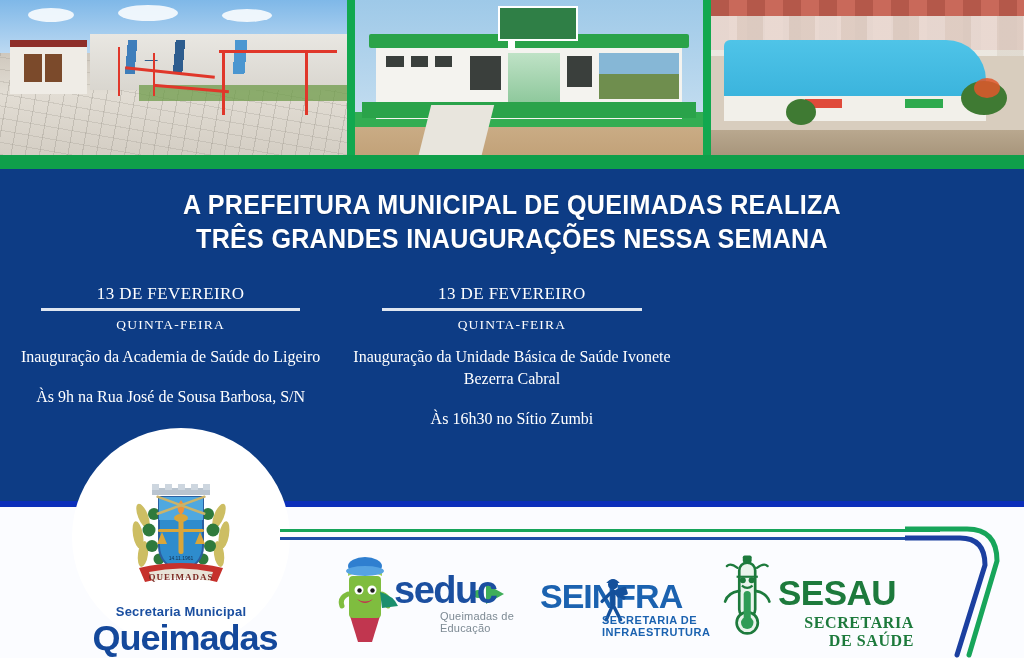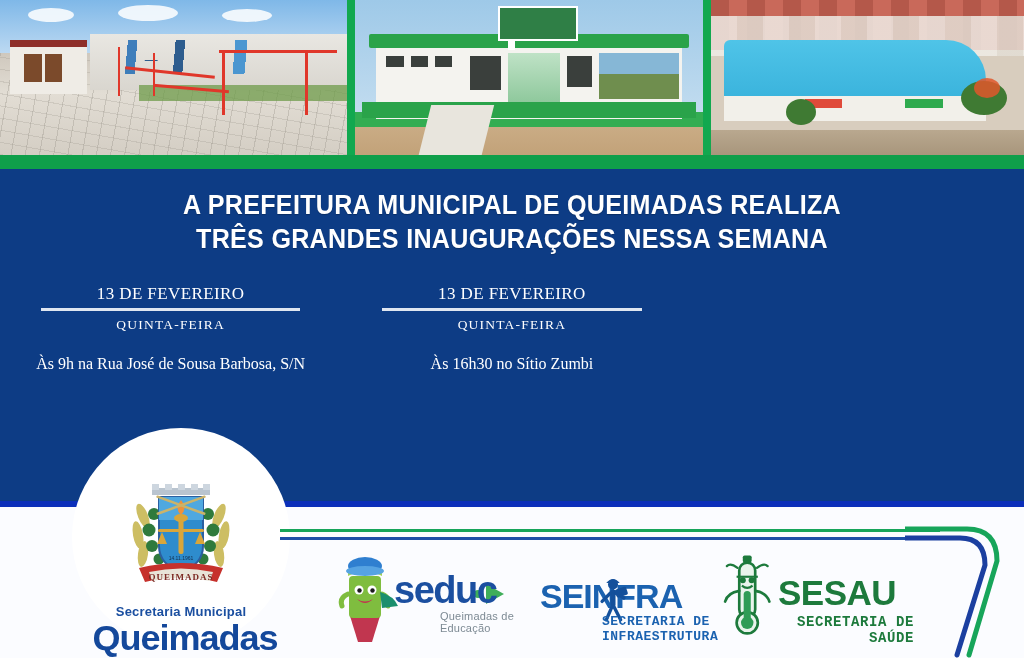--- a/index.html
+++ b/index.html
@@ -116,26 +116,26 @@
   .logo-seinfra{position:absolute;left:540px;top:572px;width:170px;height:66px;}
   .logo-sesau{position:absolute;left:714px;top:552px;width:200px;height:96px;text-align:right;}
 
   .sd-text{position:absolute;left:58px;top:18px;font-family:"Liberation Sans", sans-serif;
         font-weight:bold;font-size:38px;color:#1b4fa0;letter-spacing:-1.5px;line-height:40px;}
   .sd-sub{position:absolute;left:104px;top:58px;font-family:"Liberation Sans", sans-serif;
         font-size:11px;color:#7d8a94;line-height:12px;letter-spacing:.2px;}
   .si-text{position:absolute;left:0;top:6px;width:170px;text-align:left;
         font-family:"Liberation Sans", sans-serif;font-weight:bold;font-size:34px;color:#1b62b0;
         letter-spacing:-1px;line-height:36px;}
-  .si-sub{position:absolute;left:62px;top:42px;font-family:Liberation Mono, monospace;
-        font-weight:bold;font-size:13px;color:#1b62b0;letter-spacing:.5px;}
+  .si-sub{position:absolute;left:62px;top:42px;font-family:Liberation Sans, sans-serif;
+        font-weight:bold;font-size:11px;color:#1b62b0;letter-spacing:.5px;}
   .ss-text{position:absolute;left:64px;top:22px;font-family:"Liberation Sans", sans-serif;
         font-weight:bold;font-size:35px;color:#1d7a3c;letter-spacing:-.5px;line-height:38px;}
-  .ss-sub{position:absolute;left:66px;top:62px;font-family:Liberation Mono, monospace;
-        font-weight:bold;font-size:14px;color:#1d7a3c;letter-spacing:.6px;}
+  .ss-sub{position:absolute;left:66px;top:62px;font-family:Liberation Serif, serif;
+        font-weight:bold;font-size:16px;color:#1d7a3c;letter-spacing:.6px;}
 </style>
 </head>
 <body>
 
 <div class="poster">
 
   <div class="photo-strip">
 
     <div class="photo p1">
       <div class="inner">
@@ -209,27 +209,29 @@
     <span>A  PREFEITURA MUNICIPAL DE QUEIMADAS REALIZA</span>
     <span class="l2">TRÊS GRANDES INAUGURAÇÕES NESSA SEMANA</span>
   </div>
 
   <div class="events">
 
     <div class="ev c1">
       <div class="date">13 DE FEVEREIRO</div>
       <div class="rule"></div>
       <div class="day">QUINTA-FEIRA</div>
+      <div class="desc">Inauguração da Academia de Saúde do Ligeiro</div>
       <div class="time">Às 9h na Rua José de Sousa Barbosa, S/N</div>
     </div>
 
     <div class="ev c2">
       <div class="date">13 DE FEVEREIRO</div>
       <div class="rule"></div>
       <div class="day">QUINTA-FEIRA</div>
+      <div class="desc">Inauguração da Unidade Básica de Saúde Ivonete Bezerra Cabral</div>
       <div class="time">Às 16h30 no Sítio Zumbi</div>
     </div>
 
 
   </div>
 
   <div class="footer"></div>
   <div class="white-circle"></div>
 
   <div class="line-green"></div>

